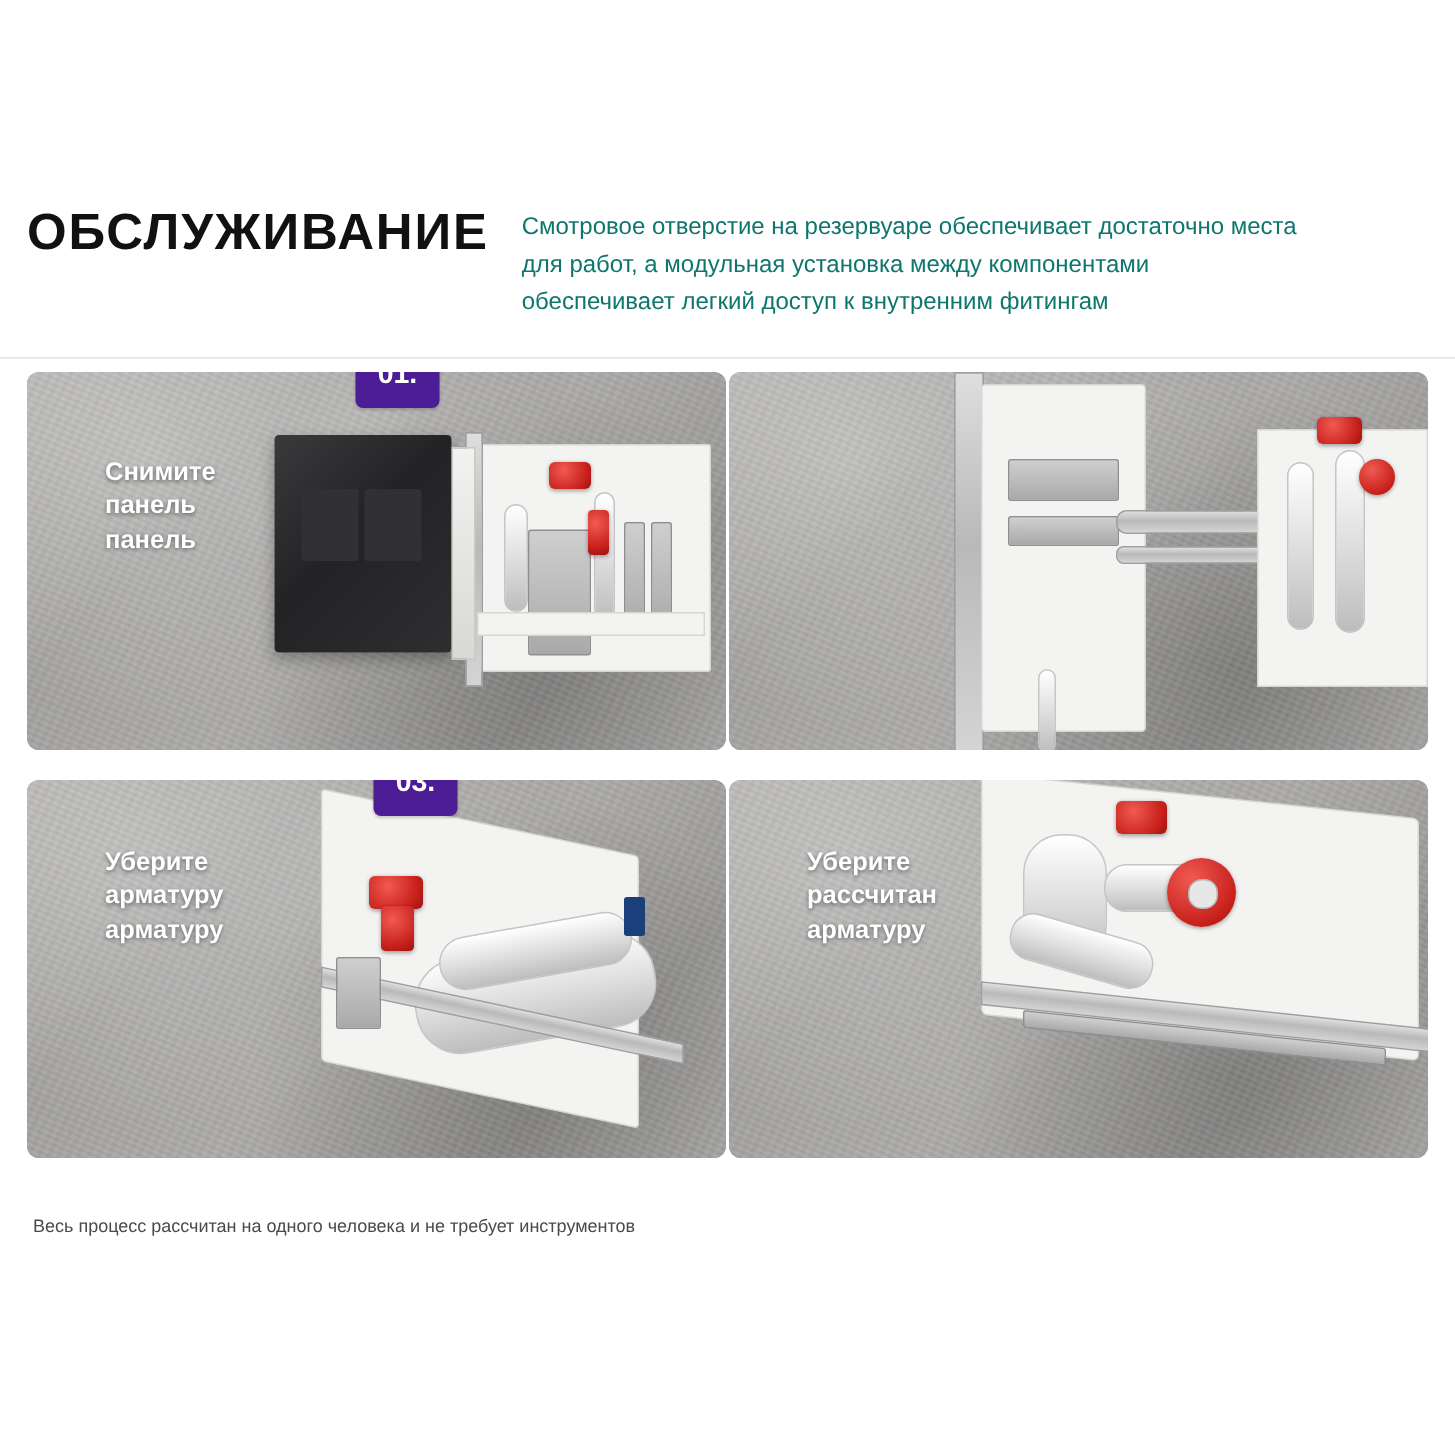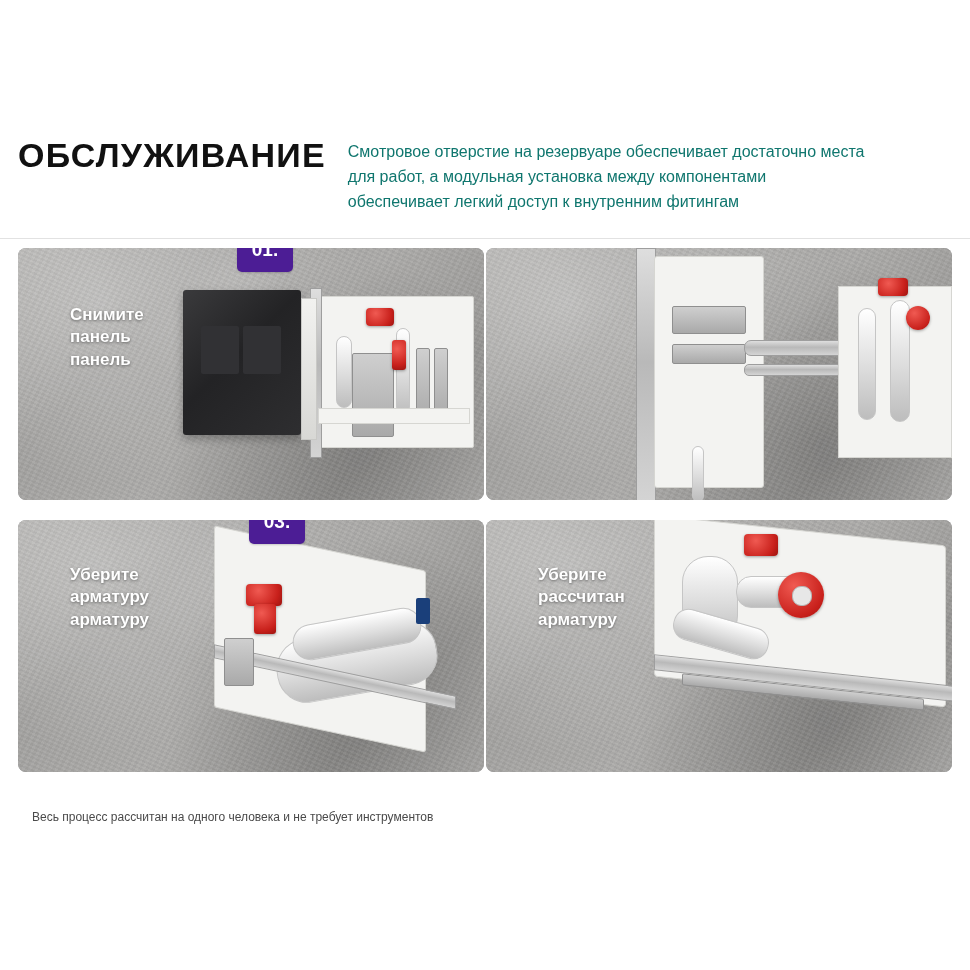--- a/index.html
+++ b/index.html
@@ -172,21 +172,21 @@
     position: absolute;
     background: linear-gradient(180deg, #cfcfcf, #a9a9a9);
     border: 1px solid #8f8f8f;
     border-radius: 2px;
   }
   .shadow-soft { box-shadow: 0 4px 10px rgba(0,0,0,.28); }
 
   
   .footnote {
     position: absolute;
-    left: 32px;
+    left: 22px;
     top: 810px;
     font-size: 12px;
     color: #4a4a4a;
   }
 </style>
 </head>
 <body>
 
 <div class="page">
 

